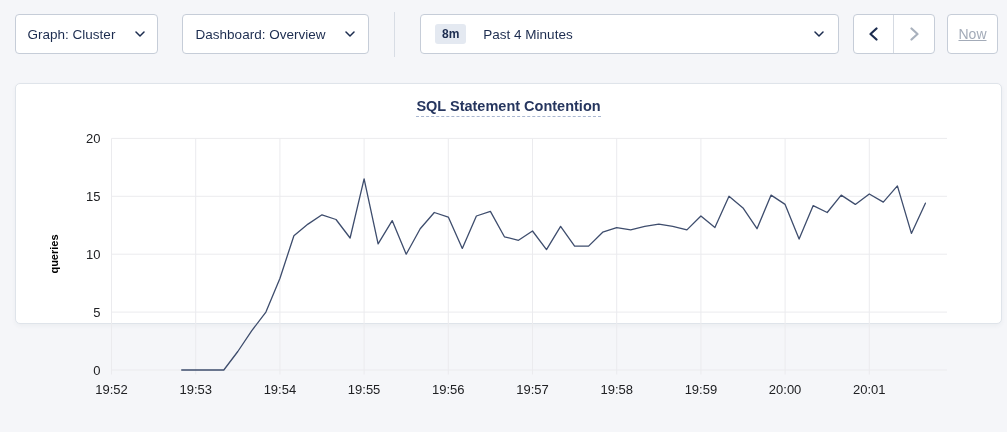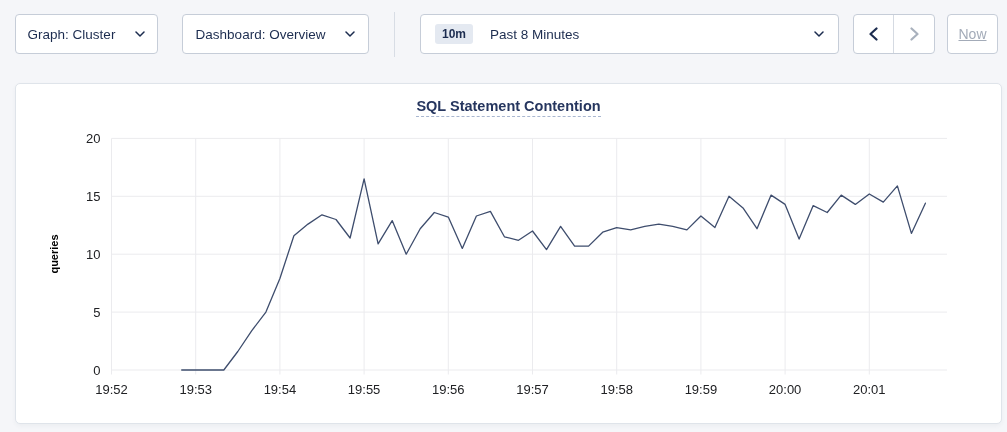--- a/index.html
+++ b/index.html
@@ -28,21 +28,21 @@
   .time-label { font-size:13.5px; }
   .time-picker .chev { margin-left:auto; }
   .pager {
     display:flex; margin-left:14px; height:40px; background:#fff;
     border:1px solid #c6cdd8; border-radius:4px; overflow:hidden;
   }
   .pager-cell { width:40px; height:38px; display:flex; align-items:center; justify-content:center; cursor:pointer; }
   .pager-cell:first-child { border-right:1px solid #d5dae2; }
   .now-btn { width:51px; margin-left:12px; color:#a3abb8; font-size:14px; font-weight:500;text-decoration:underline; }
   .panel {
-    position:absolute; top:83px; left:15px; width:987px; height:341px;
+    position:absolute; top:83px; left:15px; width:987px; height:241px;
     background:#fff; border:1px solid #dfe4ea; border-radius:5px;
     box-shadow:0 2px 4px rgba(60,70,90,.05);
   }
   .panel-title-wrap { position:absolute; top:13px; left:0; right:0; text-align:center; z-index:2; }
   .panel-title {
     display:inline-block; font-size:14.5px; font-weight:700; color:#26365f;
     border-bottom:1px dashed #a9b7d0; padding-bottom:2px; cursor:pointer;
   }
   .chart-svg { position:absolute; top:-1px; left:-1px; }
   .tick { font-size:13px; fill:#202124; font-family:"Liberation Sans", sans-serif; }
@@ -59,22 +59,22 @@
       </svg>
   </div>
   <div class="btn dropdown-dashboard">
     <span>Dashboard: Overview</span>
     <svg class="chev" width="10" height="6" viewBox="0 0 10 6">
         <polyline points="1,1 5,5 9,1" fill="none" stroke="#1c2c4f" stroke-width="1.5" stroke-linecap="round" stroke-linejoin="round"></polyline>
       </svg>
   </div>
   <div class="vdivider"></div>
   <div class="btn time-picker">
-    <span class="time-badge">10m</span>
-    <span class="time-label">Past 8 Minutes</span>
+    <span class="time-badge">8m</span>
+    <span class="time-label">Past 4 Minutes</span>
     <svg class="chev" width="10" height="6" viewBox="0 0 10 6">
         <polyline points="1,1 5,5 9,1" fill="none" stroke="#1c2c4f" stroke-width="1.5" stroke-linecap="round" stroke-linejoin="round"></polyline>
       </svg>
   </div>
   <div class="pager">
     <div class="pager-cell">
       <svg width="9" height="14" viewBox="0 0 9 14">
           <polyline points="7.5,1.5 1.5,7 7.5,12.5" fill="none" stroke="#1c2c4f" stroke-width="2.2" stroke-linecap="round" stroke-linejoin="round"></polyline>
         </svg>
     </div>

